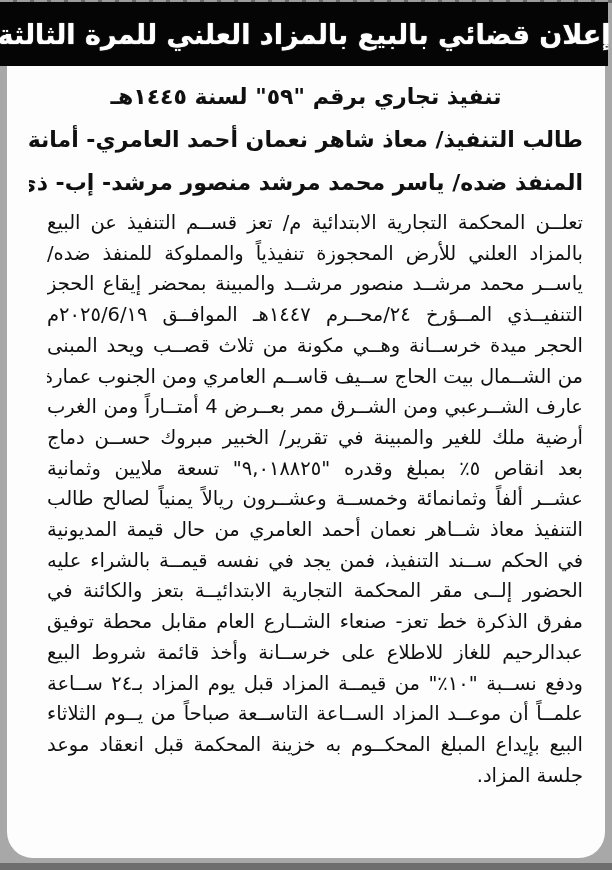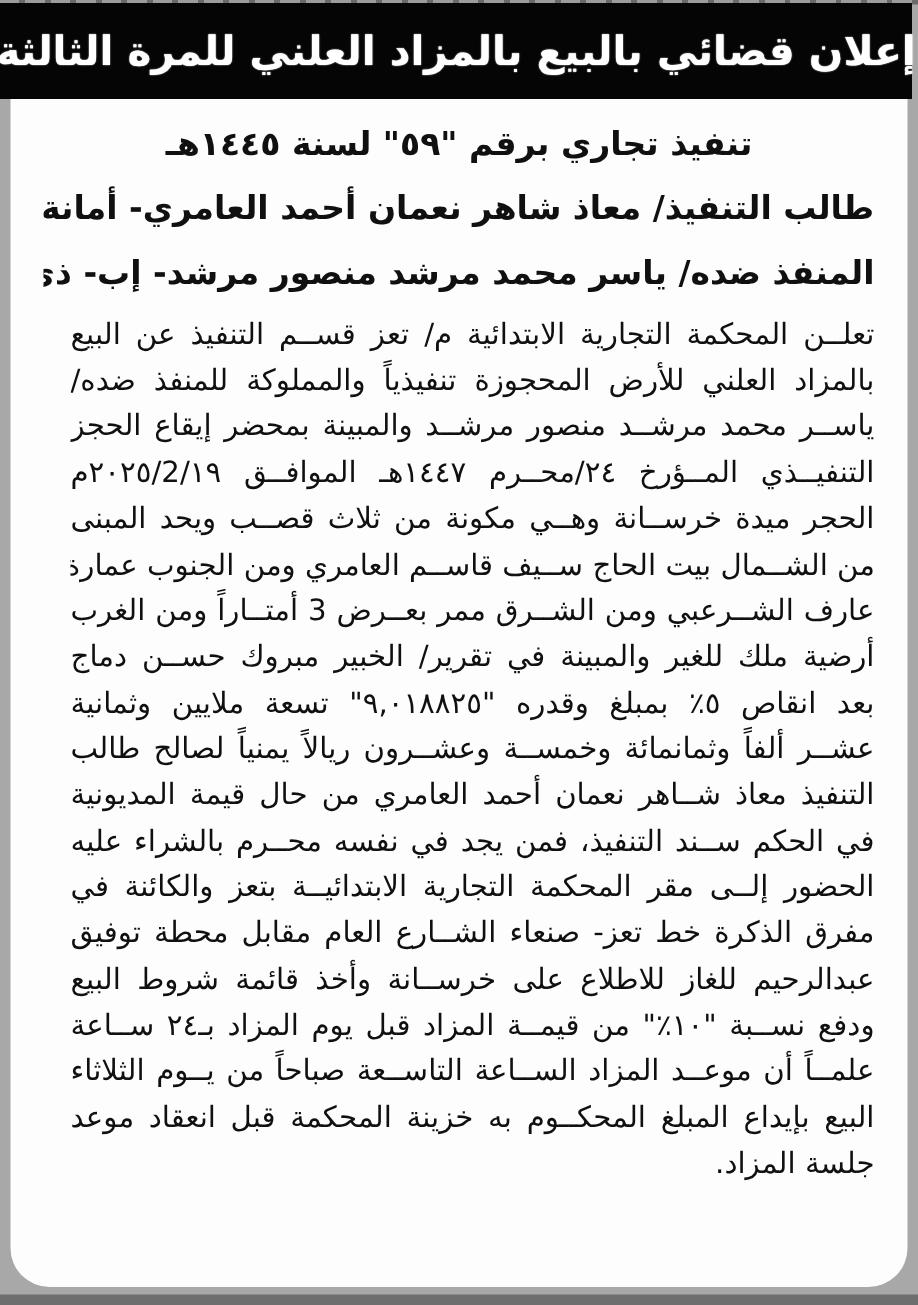--- a/index.html
+++ b/index.html
@@ -92,29 +92,29 @@
     <div class="case-lines">
         <div class="case-line">تنفيذ تجاري برقم "٥٩" لسنة ١٤٤٥هـ</div>
         <div class="case-line">طالب التنفيذ/ معاذ شاهر نعمان أحمد العامري- أمانة العاصمة</div>
         <div class="case-line">المنفذ ضده/ ياسر محمد مرشد منصور مرشد- إب- ذي السفال</div>
       </div>
 
     <div class="para">
         <div class="para-line">تعلــن المحكمة التجارية الابتدائية م/ تعز قســم التنفيذ عن البيع</div>
         <div class="para-line">بالمزاد العلني للأرض المحجوزة تنفيذياً والمملوكة للمنفذ ضده/</div>
         <div class="para-line">ياســر محمد مرشــد منصور مرشــد والمبينة بمحضر إيقاع الحجز</div>
-        <div class="para-line">التنفيــذي المــؤرخ ٢٤/محــرم ١٤٤٧هـ الموافــق ٢٠٢٥/2/١٩م</div>
+        <div class="para-line">التنفيــذي المــؤرخ ٢٤/محــرم ١٤٤٧هـ الموافــق ٢٠٢٥/6/١٩م</div>
         <div class="para-line">الحجر ميدة خرســانة وهــي مكونة من ثلاث قصــب ويحد المبنى</div>
         <div class="para-line">من الشــمال بيت الحاج ســيف قاســم العامري ومن الجنوب عمارة</div>
-        <div class="para-line">عارف الشــرعبي ومن الشــرق ممر بعــرض 3 أمتــاراً ومن الغرب</div>
+        <div class="para-line">عارف الشــرعبي ومن الشــرق ممر بعــرض 4 أمتــاراً ومن الغرب</div>
         <div class="para-line">أرضية ملك للغير والمبينة في تقرير/ الخبير مبروك حســن دماج</div>
         <div class="para-line">بعد انقاص ٥٪ بمبلغ وقدره "٩,٠١٨٨٢٥" تسعة ملايين وثمانية</div>
         <div class="para-line">عشــر ألفاً وثمانمائة وخمســة وعشــرون ريالاً يمنياً لصالح طالب</div>
         <div class="para-line">التنفيذ معاذ شــاهر نعمان أحمد العامري من حال قيمة المديونية</div>
-        <div class="para-line">في الحكم ســند التنفيذ، فمن يجد في نفسه محــرم بالشراء عليه</div>
+        <div class="para-line">في الحكم ســند التنفيذ، فمن يجد في نفسه قيمــة بالشراء عليه</div>
         <div class="para-line">الحضور إلــى مقر المحكمة التجارية الابتدائيــة بتعز والكائنة في</div>
         <div class="para-line">مفرق الذكرة خط تعز- صنعاء الشــارع العام مقابل محطة توفيق</div>
         <div class="para-line">عبدالرحيم للغاز للاطلاع على خرســانة وأخذ قائمة شروط البيع</div>
         <div class="para-line">ودفع نســبة "١٠٪" من قيمــة المزاد قبل يوم المزاد بـ٢٤ ســاعة</div>
         <div class="para-line">علمــاً أن موعــد المزاد الســاعة التاســعة صباحاً من يــوم الثلاثاء</div>
         <div class="para-line">البيع بإيداع المبلغ المحكــوم به خزينة المحكمة قبل انعقاد موعد</div>
         <div class="para-line">جلسة المزاد.</div>
       </div>
 
   </div>

